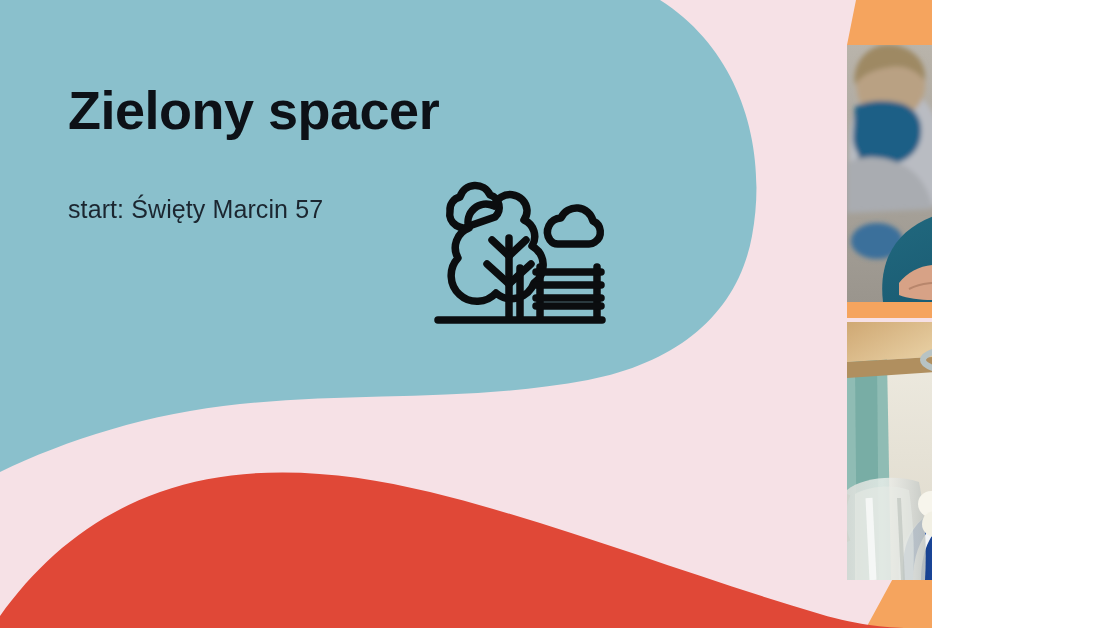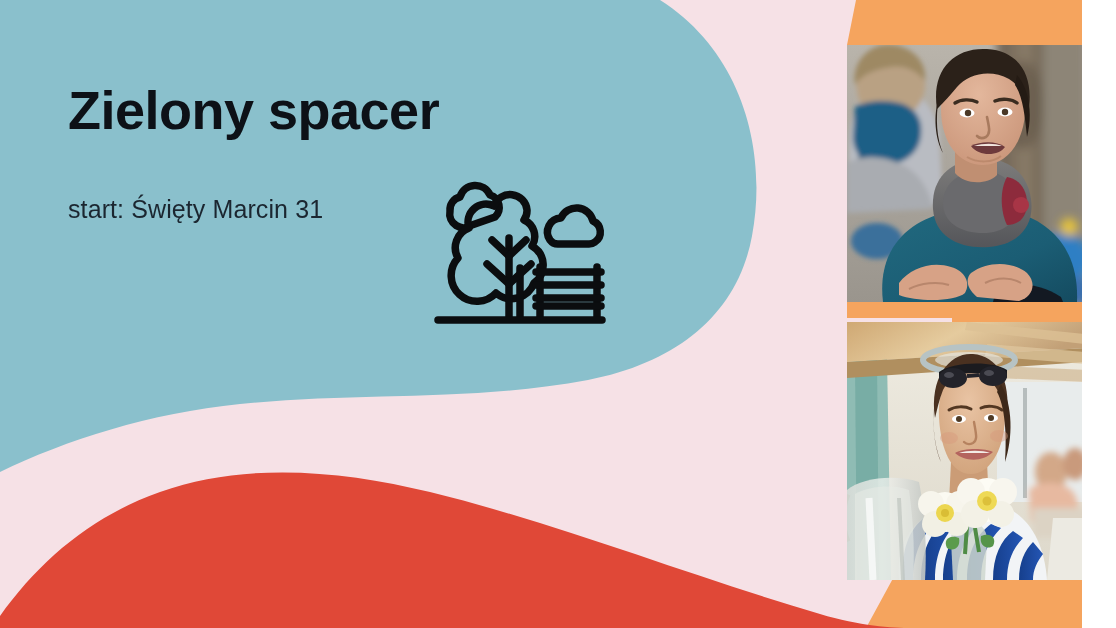--- a/index.html
+++ b/index.html
@@ -5,21 +5,21 @@
   html, body {
     margin: 0;
     padding: 0;
     background: #ffffff;
   }
   body {
     font-family: "Liberation Sans", sans-serif;
   }
   #poster {
     position: relative;
-    width: 1082px;
+    width: 932px;
     height: 628px;
     overflow: hidden;
     background: #F6E1E6;
   }
   .layer {
     position: absolute;
     top: 0;
     left: 0;
     width: 1116px;
     height: 628px;
@@ -120,21 +120,21 @@
                C 560 524 690 576 820 614
                C 860 626 892 628 912 628
                Z" fill="#E04837"></path>
     </svg>
   </div>
 
   <div id="text-block">
     <h1 id="poster-title">Zielony spacer</h1>
 
     <div id="event-details">
-      <div id="start-line">start: Święty Marcin 31</div>
+      <div id="start-line">start: Święty Marcin 57</div>
     </div>
   </div>
 
   <div id="park-icon">
     <svg width="176" height="172" viewBox="0 0 176 172" xmlns="http://www.w3.org/2000/svg" fill="none" stroke="#0b0d0f" stroke-width="7.5" stroke-linecap="round" stroke-linejoin="round">
 
       <path d="M 18 39
                a 13 13 0 0 1 10 -14
                a 16 16 0 0 1 30 -2
                a 13 13 0 0 1 5 22

